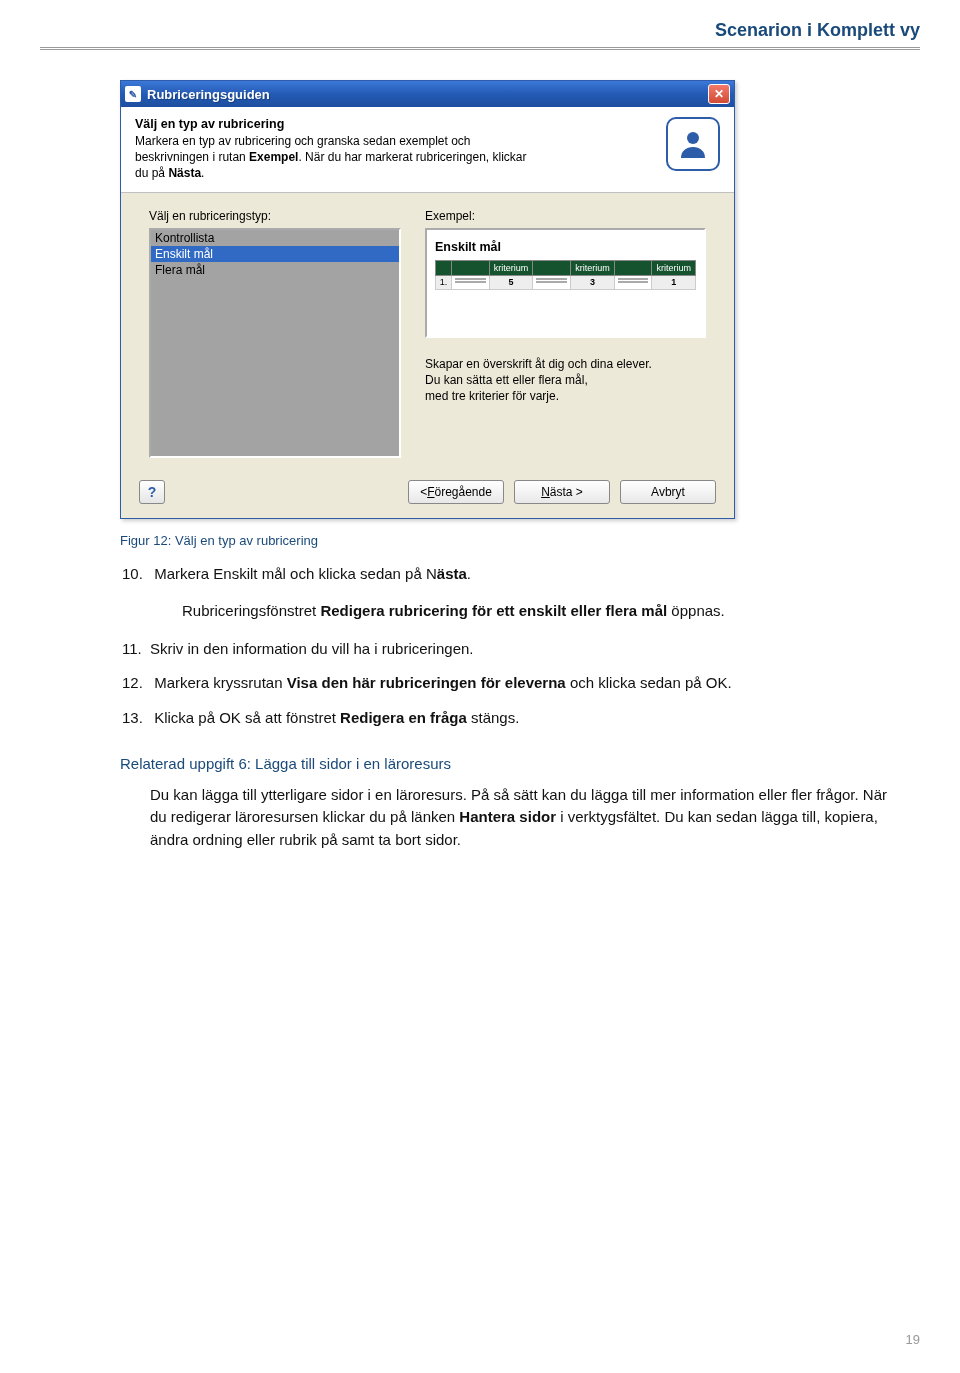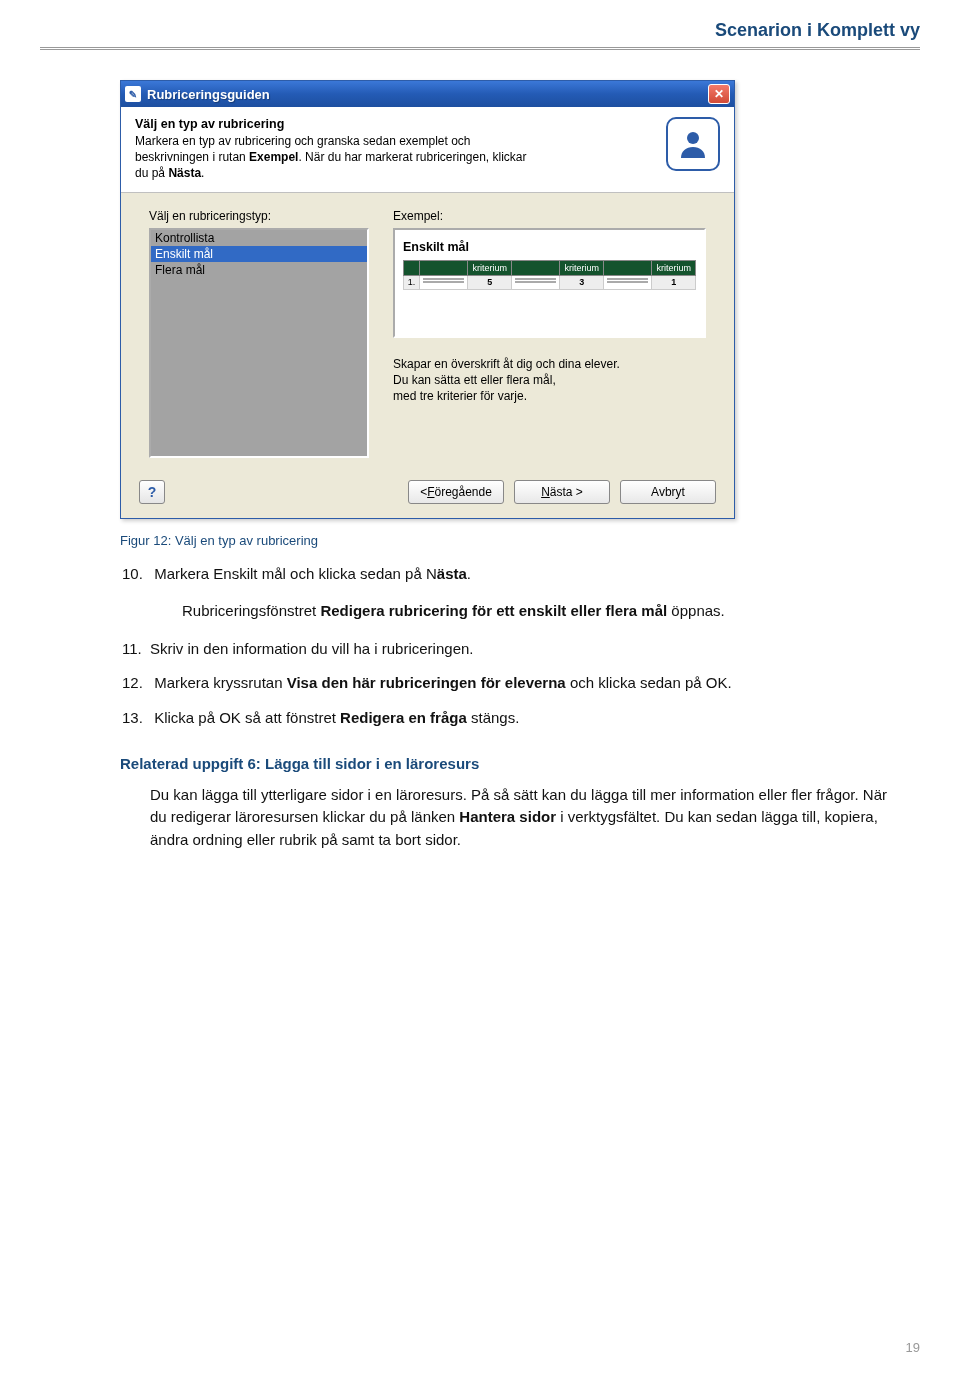--- a/index.html
+++ b/index.html
@@ -83,21 +83,21 @@
     display:flex; align-items:center; justify-content:center;
     background:#fff;
     margin-left: 20px;
   }
   .topinfo-icon svg { width: 36px; height: 36px; }
   .midarea {
     padding: 16px 28px 10px 28px;
     display:flex;
     gap: 24px;
   }
-  .leftcol { width: 220px; }
+  .leftcol { width: 252px; }
   .rightcol { flex:1; }
   .fld-label {
     font-size: 12px;
     margin-bottom:4px;
     border-bottom: 1px dotted transparent;
   }
   .listbox {
     border: 2px inset #fff;
     background:#a3a3a3;
     height: 230px;
@@ -199,31 +199,31 @@
     display:inline-block;
     width: 28px;
     margin-left:-28px;
   }
   .indented-note {
     margin: 12px 0 12px 30px;
   }
   .bold { font-weight: bold; }
   .related-h {
     color: #1a4a7a;
-    font-weight: bold;
+    font-weight: normal;
     font-size: 15px;
     margin: 24px 0 8px 0;
   }
   .related-body {
     margin-left: 30px;
     margin-bottom: 10px;
   }
   .pagenum {
     position:absolute;
-    bottom: 18px;
+    bottom: 26px;
     right: 40px;
     color:#999;
     font-size: 13px;
   }
 </style>
 </head>
 <body>
 
 <div class="page">
   <div class="header-sect">Scenarion i Komplett vy</div>

